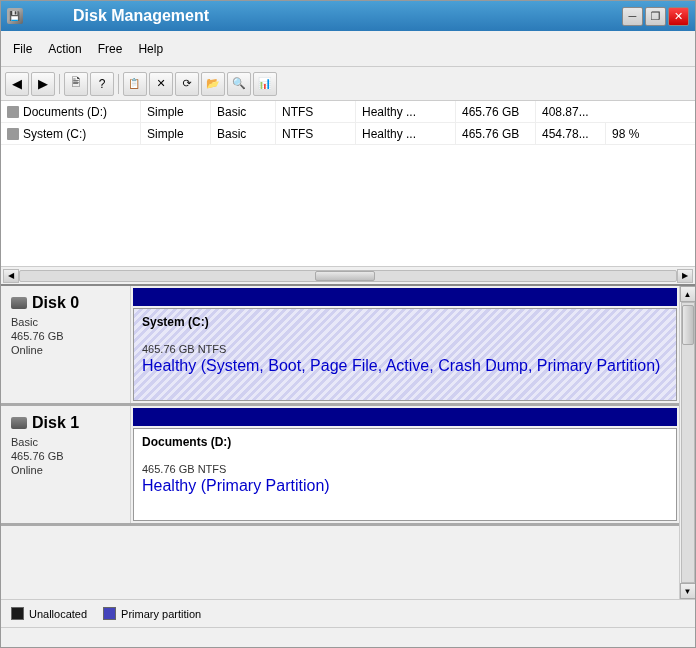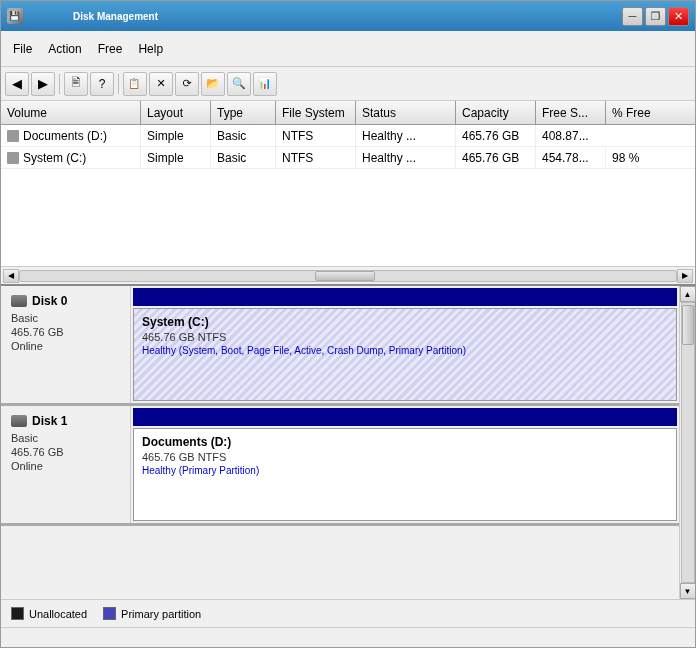--- a/index.html
+++ b/index.html
@@ -43,21 +43,21 @@
       background: linear-gradient(135deg, #aaa 40%, #666 100%);
       border-radius: 2px;
       display: flex;
       align-items: center;
       justify-content: center;
       font-size: 9px;
       color: white;
     }
     .title-text {
       color: white;
-      font-size: 10px;
+      font-size: 16px;
       font-weight: bold;
       padding-left: 44px;
     }
     .title-buttons {
       display: flex;
       gap: 2px;
     }
     .title-btn {
       width: 21px;
       height: 19px;
@@ -273,21 +273,21 @@
     }
     .disk-label {
       width: 130px;
       flex-shrink: 0;
       padding: 8px 10px;
       font-size: 12px;
       border-right: 1px solid #ccc;
     }
     .disk-name {
       font-weight: bold;
-      font-size: 12px;
+      font-size: 16px;
     }
     .disk-info {
       color: #333;
       font-size: 11px;
       margin-top: 2px;
     }
     .disk-icon {
       display: flex;
       align-items: center;
       gap: 5px;
@@ -327,24 +327,24 @@
     .partition-body.solid {
       background: white;
     }
     .partition-title {
       font-weight: bold;
       font-size: 12px;
     }
     .partition-size {
       font-size: 11px;
       color: #333;
-      margin-top: 2px;
+      margin-top: 14px;
     }
     .partition-status {
-      font-size: 10px;
+      font-size: 16px;
       color: #0000cc;
       margin-top: 2px;
     }
 
     
     .legend-bar {
       height: 28px;
       background: #f0f0f0;
       border-top: 1px solid #ccc;
       display: flex;
@@ -435,30 +435,20 @@
     <div class="toolbar-sep"></div>
     <div class="toolbar-btn" style="font-size:10px;">📋</div>
     <div class="toolbar-btn" style="font-size:11px;">✕</div>
     <div class="toolbar-btn" style="font-size:11px;">⟳</div>
     <div class="toolbar-btn" style="font-size:11px;">📂</div>
     <div class="toolbar-btn" style="font-size:11px;">🔍</div>
     <div class="toolbar-btn" style="font-size:11px;">📊</div>
   </div>
 
   <div class="table-area">
-    <div class="table-header">
-      <div class="th vol-col">Volume</div>
-      <div class="th lay-col">Layout</div>
-      <div class="th type-col">Type</div>
-      <div class="th fs-col">File System</div>
-      <div class="th status-col">Status</div>
-      <div class="th cap-col">Capacity</div>
-      <div class="th free-col">Free S...</div>
-      <div class="th pct-col">% Free</div>
-    </div>
     <div class="table-body">
       <div class="table-row">
         <div class="td vol-col">
           <div class="td-icon"></div>
           <span>Documents (D:)</span>
         </div>
         <div class="td lay-col">Simple</div>
         <div class="td type-col">Basic</div>
         <div class="td fs-col">NTFS</div>
         <div class="td status-col">Healthy ...</div>

